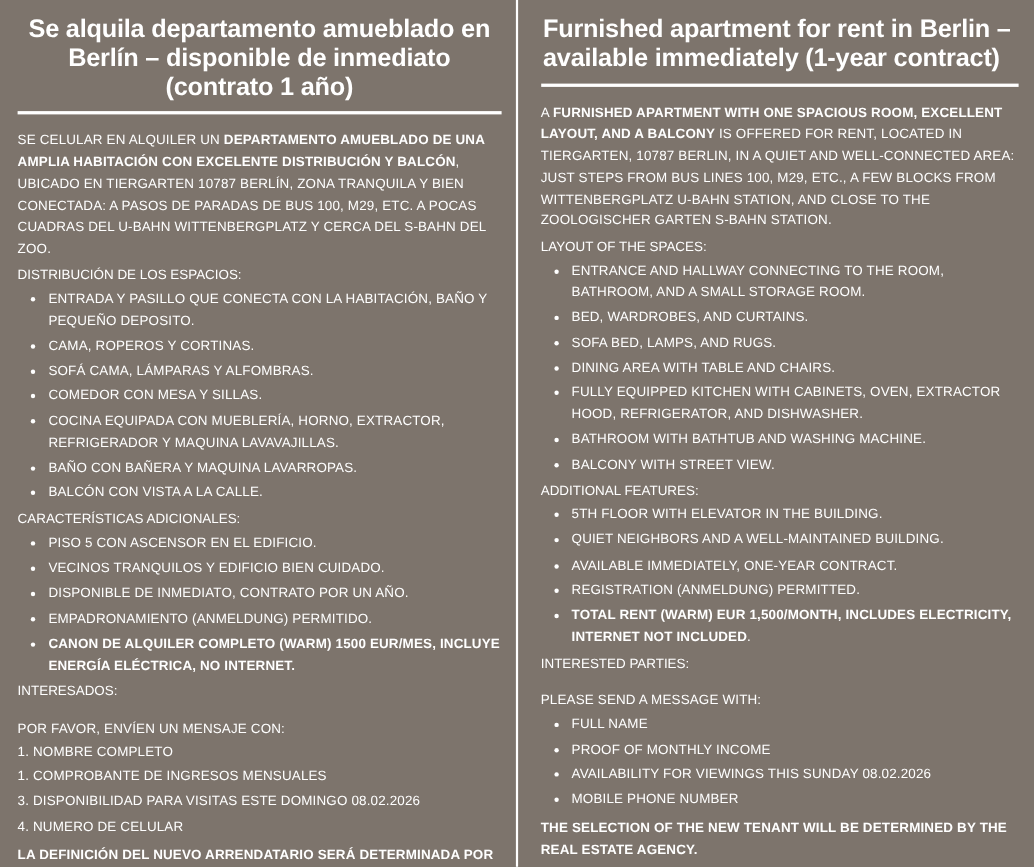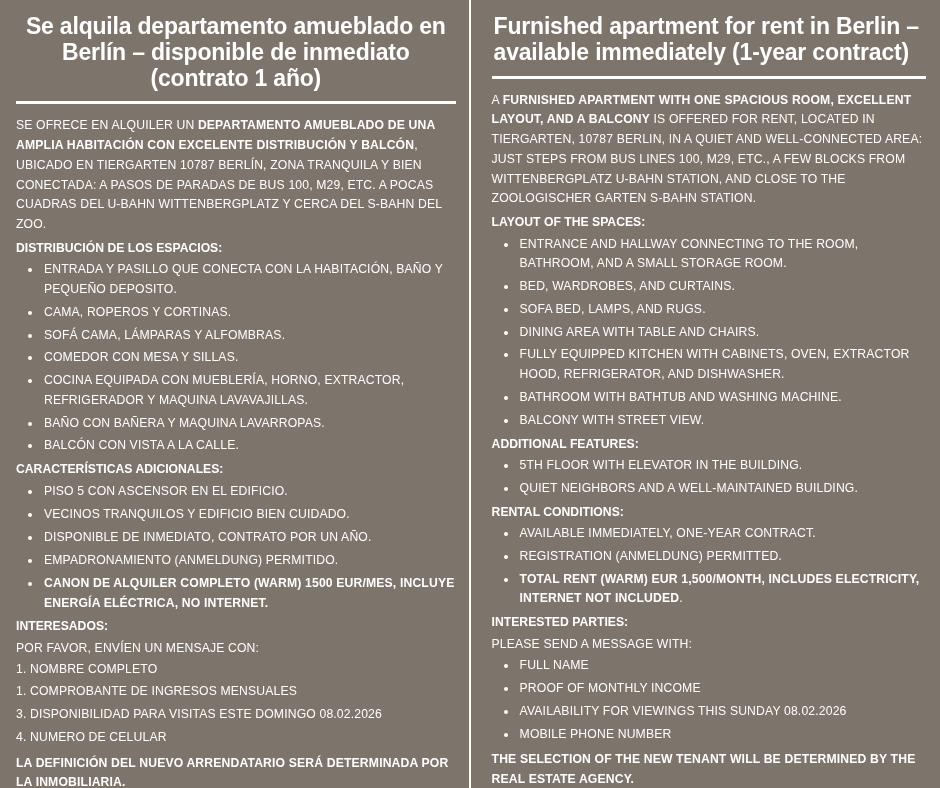--- a/index.html
+++ b/index.html
@@ -58,40 +58,40 @@
     margin-left: 2px;
   }
   .rule {
     height: 3px;
     background: #ffffff;
     margin: 10px 0 12px 0;
   }
   p, li, .line {
     font-size: 12.2px;
     line-height: 1.62;
-    margin: 0 0 2px 0;
+    margin: 14px 0 2px 0;
     letter-spacing: 0.15px;
   }
   .body-text {
     margin-bottom: 2px;
   }
   b, strong {
     font-weight: bold;
   }
   ul {
     margin: 2px 0 4px 0;
     padding-left: 26px;
     list-style: disc;
   }
   ul li {
     margin: 0 0 3px 0;
     padding-left: 2px;
   }
   .sub {
-    font-weight: bold;
+    font-weight: normal;
     margin: 4px 0 2px 0;
     font-size: 12.2px;
     line-height: 1.6;
   }
   .numlist .line {
     margin: 0 0 3px 0;
   }
   .tight { margin-bottom: 1px; }
   .footer-note {
     font-weight: bold;
@@ -102,21 +102,21 @@
 <body>
 
 <div class="page">
 
   <div class="divider"></div>
 
   <div class="col col-left">
     <h1>Se alquila departamento amueblado en Berlín – disponible de inmediato (contrato 1 año)</h1>
     <div class="rule"></div>
 
-    <p class="body-text"><span>SE OFRECE EN ALQUILER UN </span><b>DEPARTAMENTO AMUEBLADO DE UNA AMPLIA HABITACIÓN CON EXCELENTE DISTRIBUCIÓN Y BALCÓN</b><span>, UBICADO EN TIERGARTEN 10787 BERLÍN, ZONA TRANQUILA Y BIEN CONECTADA: A PASOS DE PARADAS DE BUS 100, M29, ETC. A POCAS CUADRAS DEL U-BAHN WITTENBERGPLATZ Y CERCA DEL S-BAHN DEL ZOO.</span></p>
+    <p class="body-text"><span>SE CELULAR EN ALQUILER UN </span><b>DEPARTAMENTO AMUEBLADO DE UNA AMPLIA HABITACIÓN CON EXCELENTE DISTRIBUCIÓN Y BALCÓN</b><span>, UBICADO EN TIERGARTEN 10787 BERLÍN, ZONA TRANQUILA Y BIEN CONECTADA: A PASOS DE PARADAS DE BUS 100, M29, ETC. A POCAS CUADRAS DEL U-BAHN WITTENBERGPLATZ Y CERCA DEL S-BAHN DEL ZOO.</span></p>
 
     <div class="sub"><span>D</span><span>ISTRIBUCIÓN DE LOS ESPACIOS:</span></div>
     <ul>
       <li>ENTRADA Y PASILLO QUE CONECTA CON LA HABITACIÓN, BAÑO Y PEQUEÑO DEPOSITO.</li>
       <li>CAMA, ROPEROS Y CORTINAS.</li>
       <li>SOFÁ CAMA, LÁMPARAS Y ALFOMBRAS.</li>
       <li>COMEDOR CON MESA Y SILLAS.</li>
       <li>COCINA EQUIPADA CON MUEBLERÍA, HORNO, EXTRACTOR, REFRIGERADOR Y MAQUINA LAVAVAJILLAS.</li>
       <li>BAÑO CON BAÑERA Y MAQUINA LAVARROPAS.</li>
       <li>BALCÓN CON VISTA A LA CALLE.</li>
@@ -162,21 +162,20 @@
       <li>BATHROOM WITH BATHTUB AND WASHING MACHINE.</li>
       <li>BALCONY WITH STREET VIEW.</li>
     </ul>
 
     <div class="sub">ADDITIONAL FEATURES:</div>
     <ul>
       <li>5TH FLOOR WITH ELEVATOR IN THE BUILDING.</li>
       <li>QUIET NEIGHBORS AND A WELL-MAINTAINED BUILDING.</li>
     </ul>
 
-    <div class="sub">RENTAL CONDITIONS:</div>
     <ul>
       <li>AVAILABLE IMMEDIATELY, ONE-YEAR CONTRACT.</li>
       <li>REGISTRATION (ANMELDUNG) PERMITTED.</li>
       <li><b>TOTAL RENT (WARM) EUR 1,500/MONTH, INCLUDES ELECTRICITY, INTERNET NOT INCLUDED</b><span>.</span></li>
     </ul>
 
     <div class="sub"><span>I</span><span>NTERESTED PARTIES:</span></div>
     <p class="line tight"> PLEASE SEND A MESSAGE WITH:</p>
     <ul>
       <li>FULL NAME</li>

